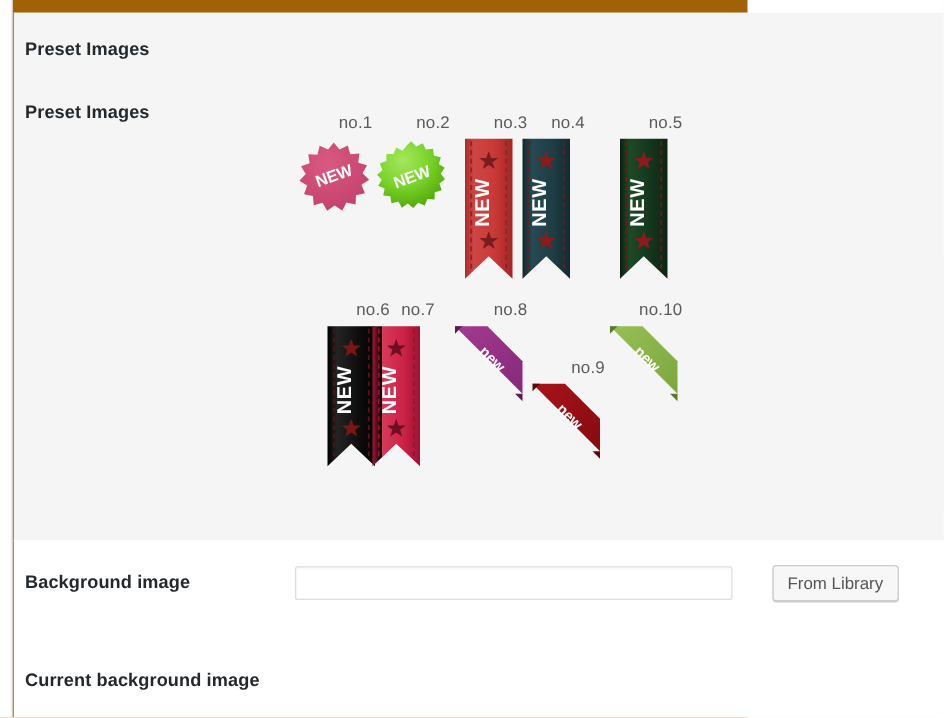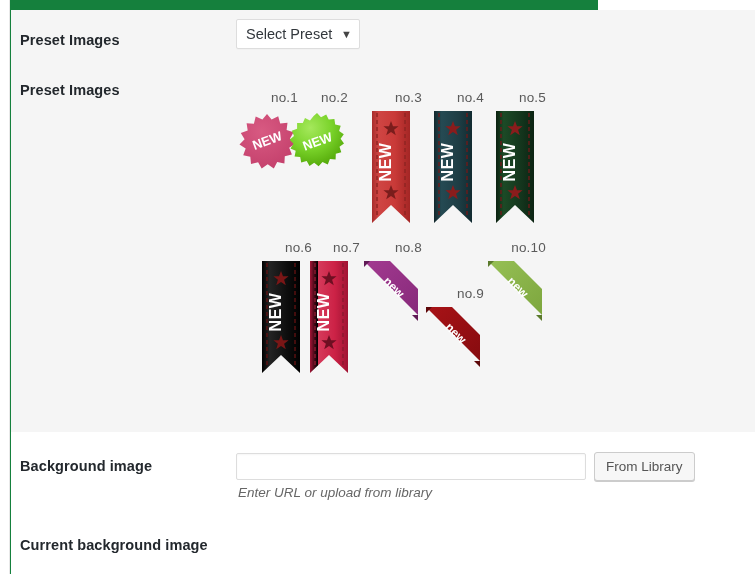--- a/index.html
+++ b/index.html
@@ -12,21 +12,21 @@
     background: #ffffff;
     font-family: "Liberation Sans", sans-serif;
     overflow: hidden;
     position: relative;
   }
   .page {
     position: absolute;
     left: 0; top: 0;
     width: 598px;
     height: 574px;
-    background: #15803d;
+    background: #a16207;
   }
   .left-rail {
     position: absolute;
     left: 0; top: 0;
     width: 10px;
     height: 574px;
     background: #ffffff;
     border-right: 1px solid #e8e8e8;
     box-sizing: border-box;
   }
@@ -154,21 +154,21 @@
     background: #fff;
     font-size: 14px;
     font-family: "Liberation Sans", sans-serif;
     padding: 2px 8px;
     box-sizing: border-box;
     color: #32373c;
     box-shadow: inset 0 1px 2px rgba(0,0,0,0.04);
   }
   .from-library-btn {
     position: absolute;
-    left: 583px;
+    left: 607px;
     top: 19px;
     height: 29px;
     padding: 0 11px;
     background: #f7f7f7;
     border: 1px solid #ccc;
     border-radius: 3px;
     font-size: 13.5px;
     font-family: "Liberation Sans", sans-serif;
     color: #555;
     cursor: pointer;
@@ -190,26 +190,20 @@
 </head>
 <body>
 
 <div class="page">
 
   <div class="left-rail"></div>
 
   <div class="row row-alt row-preset-select">
     <span class="field-label" style="top:22px;">Preset Images</span>
 
-    <div class="select-wrap">
-      <select class="preset-select">
-        <option>Select Preset</option>
-      </select>
-      <span class="select-arrow">▼</span>
-    </div>
   </div>
 
   <div class="row row-alt row-preset-images">
     <span class="field-label" style="top:10px;">Preset Images</span>
 
     <div class="preset-grid">
 
       <div class="preset-row">
 
         <div class="preset-cell" style="left:0px;">
@@ -221,21 +215,21 @@
                   <stop offset="0%" stop-color="#d85a82"></stop>
                   <stop offset="100%" stop-color="#c33f6b"></stop>
                 </radialGradient>
               </defs>
               <polygon fill="url(#g1)" points="31,5 35.6,10.6 42.2,7.3 44.2,14.4 51.5,13.8 50.6,21.1 57.6,23.2 54,29.6 59.3,34.7 53.2,38.8 55.9,45.6 48.8,47.2 48.4,54.6 41.2,52.9 37.8,59.4 31.7,55.3 25.7,59.6 22.1,53.2 15,55.1 14.3,47.7 7.2,46.3 9.7,39.4 3.5,35.5 8.6,30.2 4.8,23.9 11.7,21.6 10.6,14.3 17.9,14.7 19.7,7.5 26.4,10.6"></polygon>
               <text x="31" y="36" fill="#ffffff" font-family="'Liberation Sans',sans-serif" font-size="13" font-weight="bold" text-anchor="middle" transform="rotate(-20 31 31)">NEW</text>
             </svg>
           </span>
         </div>
 
-        <div class="preset-cell" style="left:50px;">
+        <div class="preset-cell" style="left:62px;">
           <span class="preset-cap">no.2</span>
           <span class="preset-art">
             <svg width="62" height="62" viewBox="0 0 62 62">
               <defs>
                 <radialGradient id="g2" cx="38%" cy="28%" r="72%">
                   <stop offset="0%" stop-color="#a5e85c"></stop>
                   <stop offset="55%" stop-color="#7ad32a"></stop>
                   <stop offset="100%" stop-color="#57ac0c"></stop>
                 </radialGradient>
               </defs>
@@ -260,21 +254,21 @@
               <path fill="url(#r3)" d="M12,2 H50 V114 L31,96 L12,114 Z"></path>
               <path d="M17,4 V108" stroke="#8e2422" stroke-width="1.4" stroke-dasharray="4 3" fill="none"></path>
               <path d="M45,4 V108" stroke="#8e2422" stroke-width="1.4" stroke-dasharray="4 3" fill="none"></path>
               <polygon fill="#7a1d1c" points="31,12 33,17.3 38.6,17.3 34.1,20.8 35.8,26.2 31,22.9 26.2,26.2 27.9,20.8 23.4,17.3 29,17.3"></polygon>
               <polygon fill="#7a1d1c" points="31,76 33,81.3 38.6,81.3 34.1,84.8 35.8,90.2 31,86.9 26.2,90.2 27.9,84.8 23.4,81.3 29,81.3"></polygon>
               <text x="31" y="53" fill="#ffffff" font-family="'Liberation Sans',sans-serif" font-size="16" font-weight="bold" text-anchor="middle" letter-spacing="0.5" transform="rotate(-90 31 53)">NEW</text>
             </svg>
           </span>
         </div>
 
-        <div class="preset-cell" style="left:186px;">
+        <div class="preset-cell" style="left:170px;">
           <span class="preset-cap">no.4</span>
           <span class="preset-art">
             <svg width="62" height="125" viewBox="0 0 62 125">
               <defs>
                 <linearGradient id="r4" x1="0" y1="0" x2="1" y2="0">
                   <stop offset="0%" stop-color="#13272c"></stop>
                   <stop offset="20%" stop-color="#254a53"></stop>
                   <stop offset="65%" stop-color="#1e3d44"></stop>
                   <stop offset="100%" stop-color="#122b31"></stop>
                 </linearGradient>
@@ -329,21 +323,21 @@
               <path fill="url(#r6)" d="M12,2 H50 V114 L31,96 L12,114 Z"></path>
               <path d="M17,4 V108" stroke="#5e1212" stroke-width="1.4" stroke-dasharray="4 3" fill="none"></path>
               <path d="M45,4 V108" stroke="#5e1212" stroke-width="1.4" stroke-dasharray="4 3" fill="none"></path>
               <polygon fill="#7a1616" points="31,12 33,17.3 38.6,17.3 34.1,20.8 35.8,26.2 31,22.9 26.2,26.2 27.9,20.8 23.4,17.3 29,17.3"></polygon>
               <polygon fill="#7a1616" points="31,76 33,81.3 38.6,81.3 34.1,84.8 35.8,90.2 31,86.9 26.2,90.2 27.9,84.8 23.4,81.3 29,81.3"></polygon>
               <text x="31" y="53" fill="#ffffff" font-family="'Liberation Sans',sans-serif" font-size="16" font-weight="bold" text-anchor="middle" letter-spacing="0.5" transform="rotate(-90 31 53)">NEW</text>
             </svg>
           </span>
         </div>
 
-        <div class="preset-cell" style="left:62px;">
+        <div class="preset-cell" style="left:50px;">
           <span class="preset-cap">no.7</span>
           <span class="preset-art">
             <svg width="62" height="125" viewBox="0 0 62 125">
               <defs>
                 <linearGradient id="r7" x1="0" y1="0" x2="1" y2="0">
                   <stop offset="0%" stop-color="#a41536"></stop>
                   <stop offset="20%" stop-color="#d8precision"></stop>
                   <stop offset="20%" stop-color="#d63b5c"></stop>
                   <stop offset="65%" stop-color="#cc2246"></stop>
                   <stop offset="100%" stop-color="#a01333"></stop>
@@ -416,20 +410,19 @@
     </div>
   </div>
 
   <div class="row row-white row-bg-image">
     <span class="field-label" style="top:25px;">Background image</span>
 
     <input class="url-input" type="text" value="" placeholder="" style="">
 
     <button class="from-library-btn">From Library</button>
 
-    <span class="helper-text">Enter URL or upload from library</span>
   </div>
 
   <div class="row row-white row-current-bg">
     <span class="field-label" style="top:25px;">Current background image</span>
   </div>
 
 </div>
 
 </body></html>

